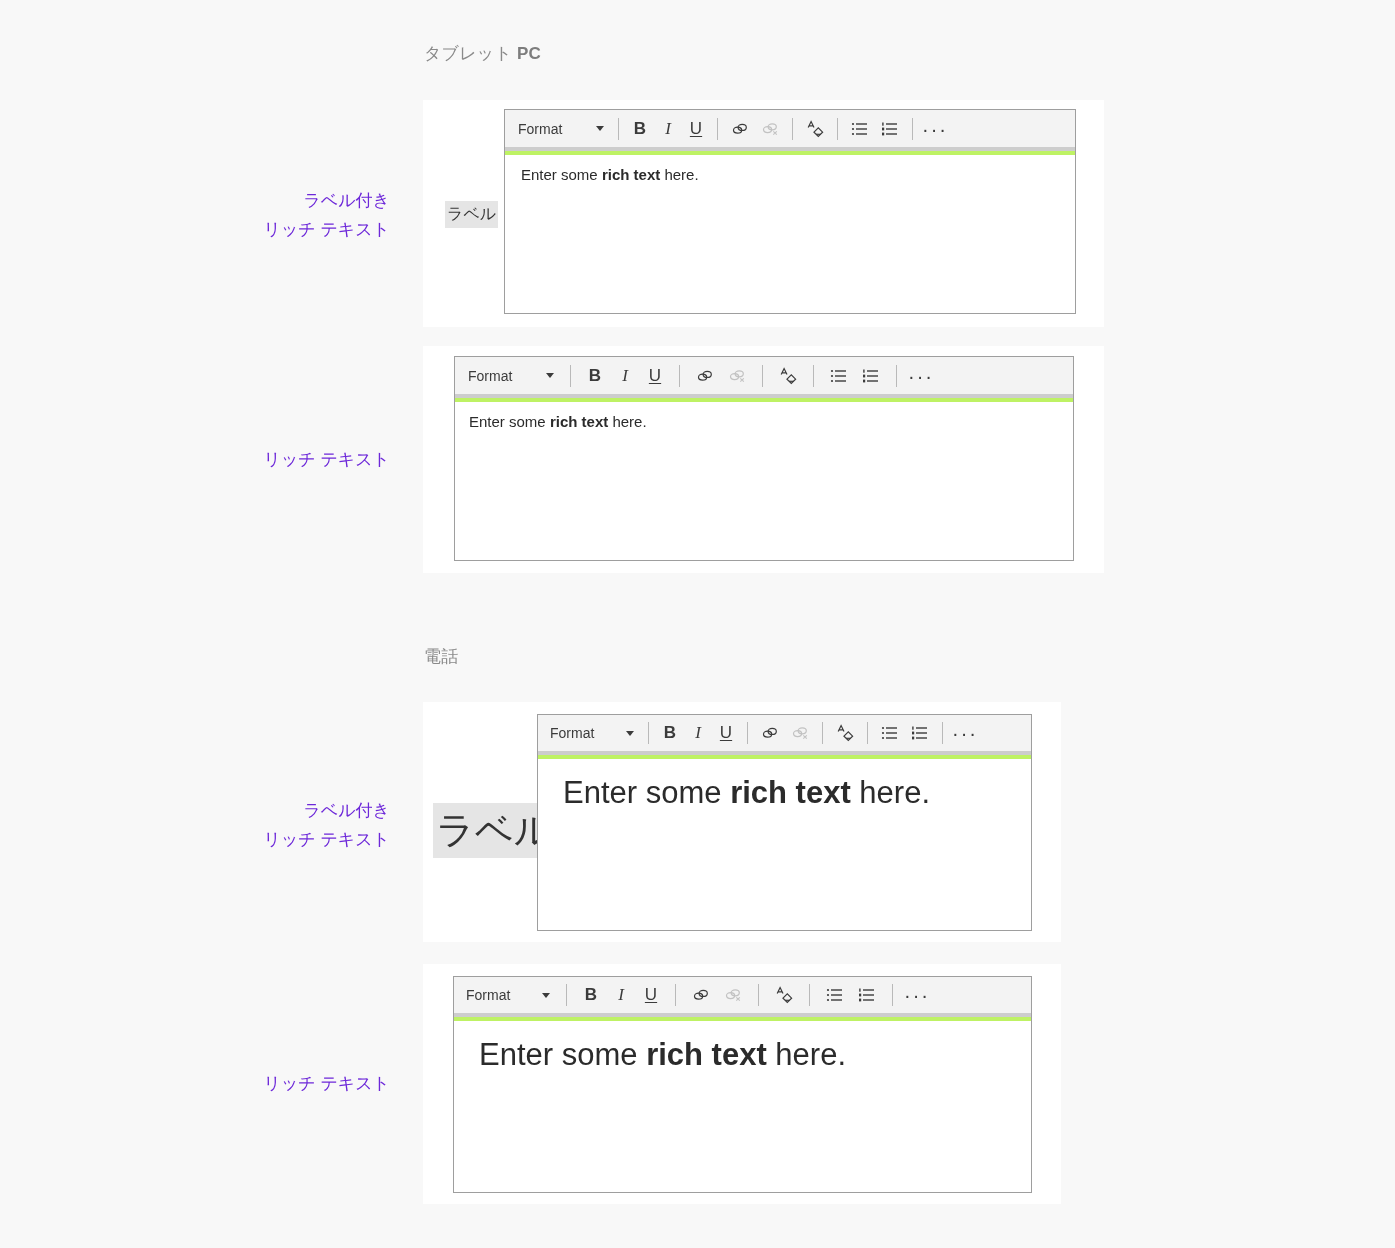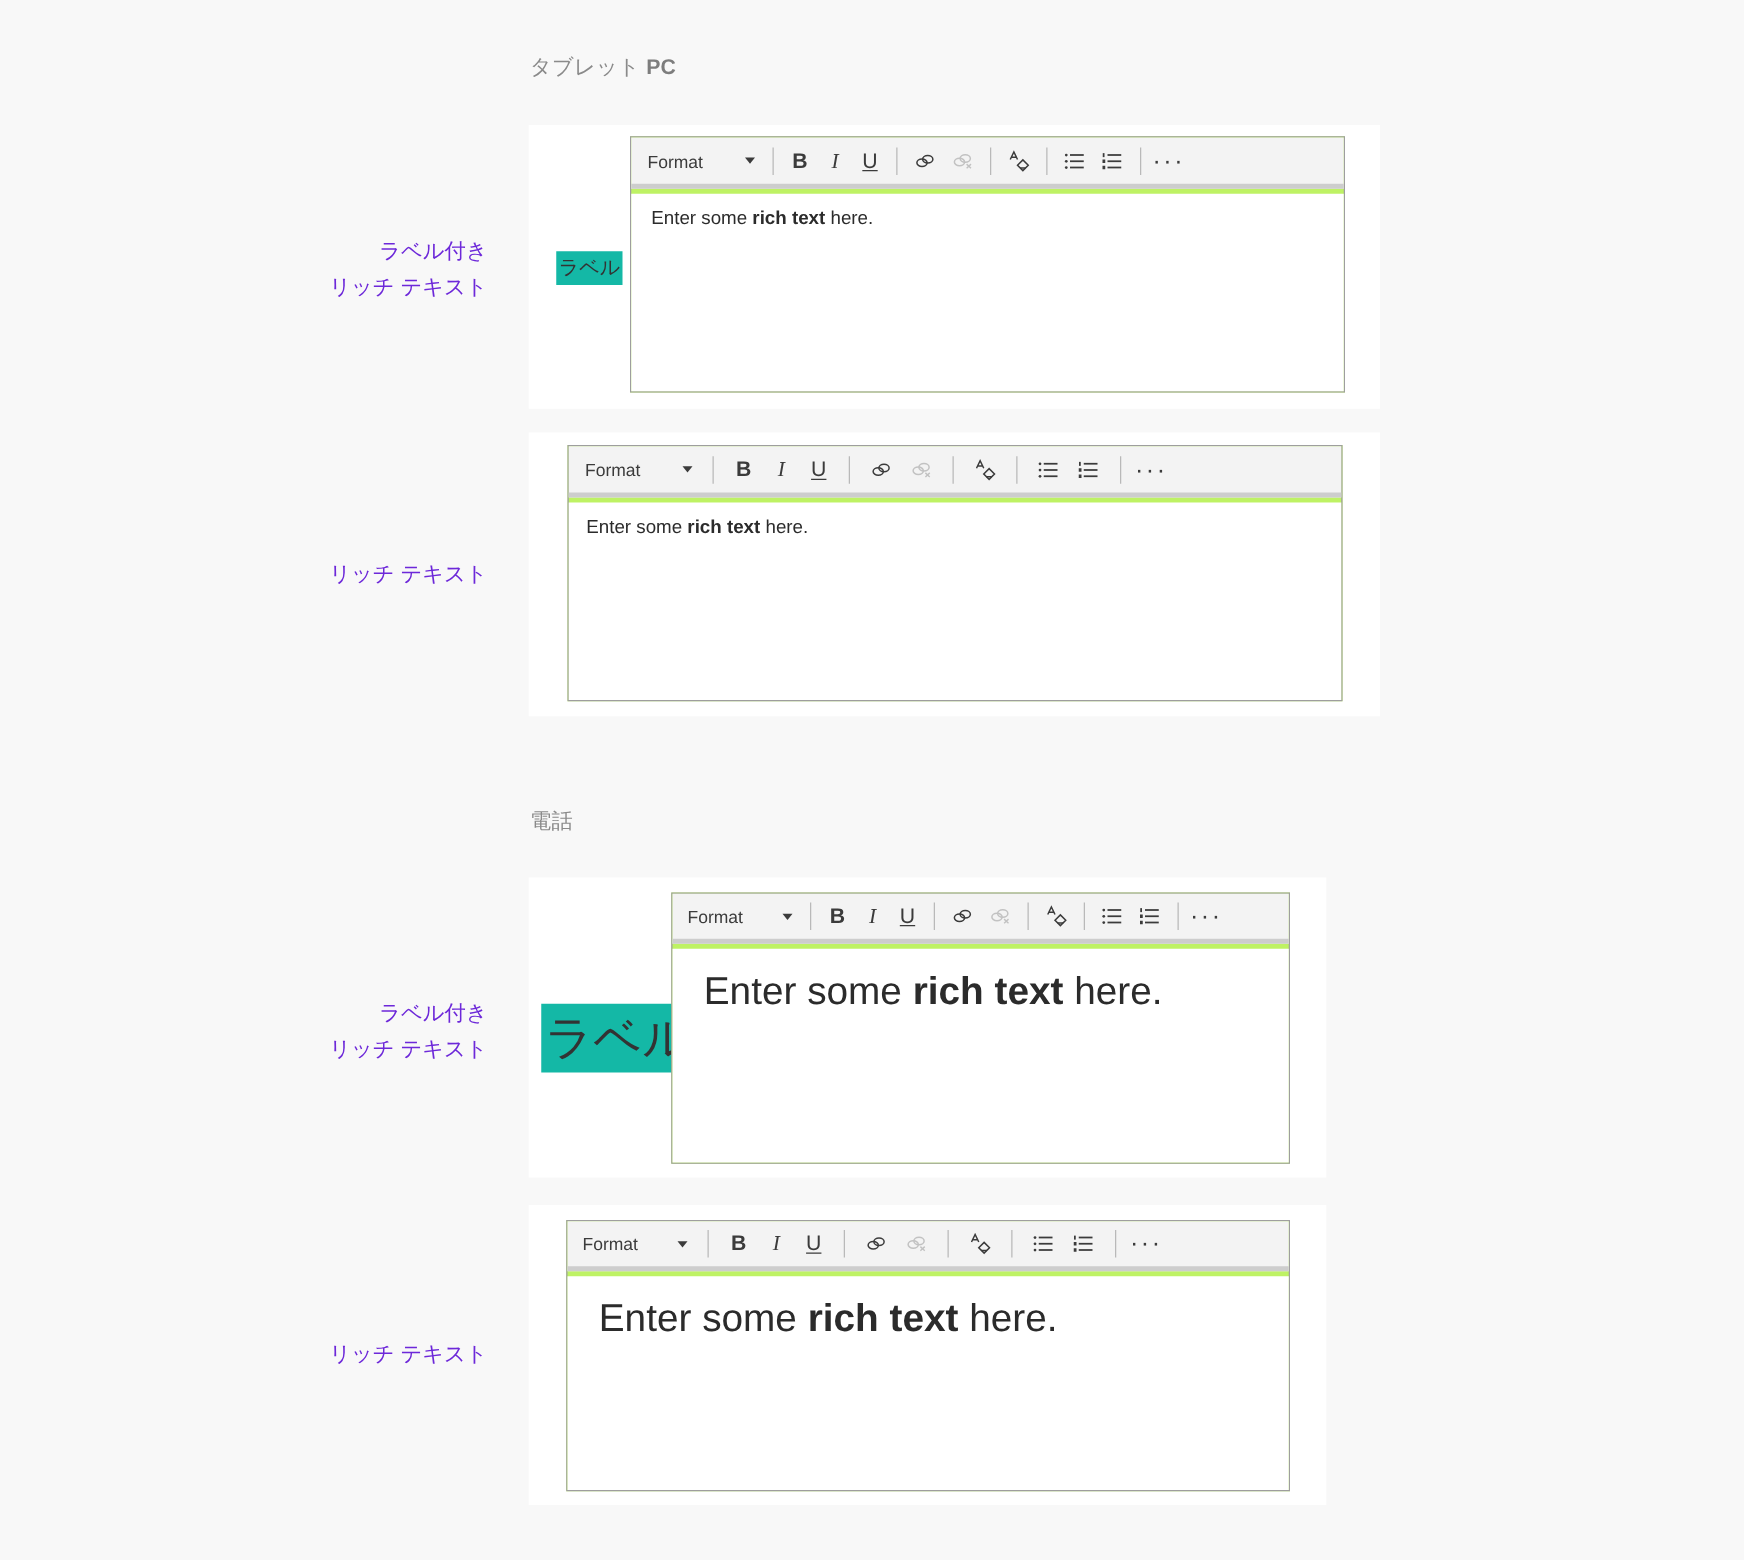--- a/index.html
+++ b/index.html
@@ -97,21 +97,21 @@
   }
   .rt-text {
     color: #2b2b2b;
     white-space: nowrap;
     margin-top: 20px;
   }
   .rt-text b { font-weight: bold; }
 
   .field-label {
     position: absolute;
-    background: #14b8a6;
+    background: #e5e5e5;
     color: #333333;
     white-space: nowrap;
   }
 </style>
 </head>
 <body>
 
 <div class="section-header" style="left:424px; top:42px;">
   <span>タブレット </span><span class="bold-part">PC</span>
 </div>

